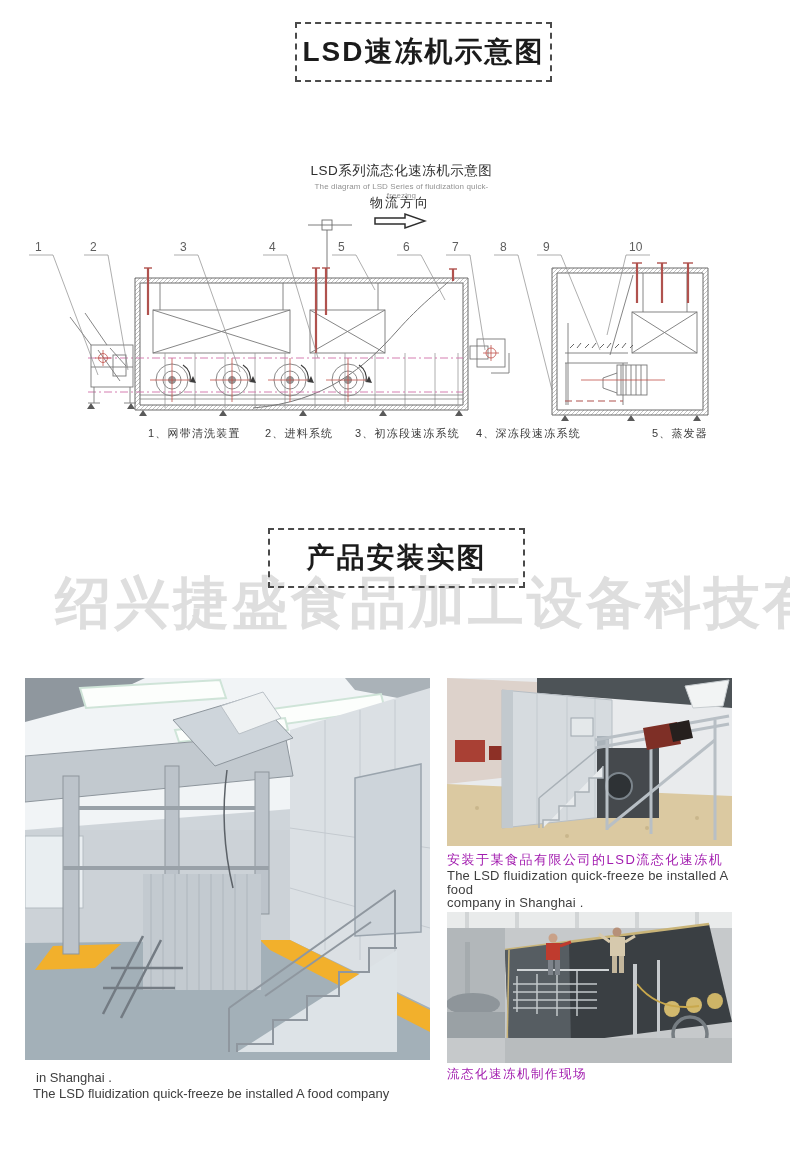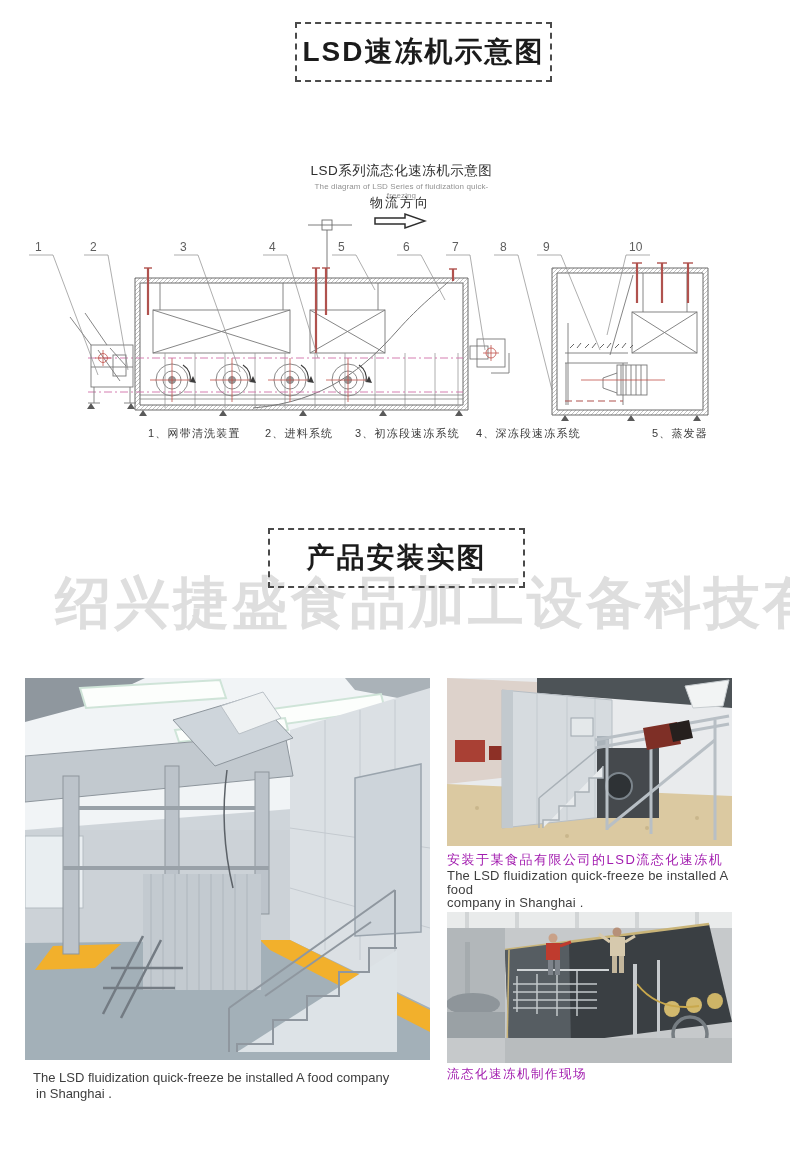--- a/index.html
+++ b/index.html
@@ -393,17 +393,17 @@
       <path d="M190 72 q22 28 62 22" stroke="#c9a84c" stroke-width="2" fill="none"></path>
       <rect x="58" y="126" width="227" height="25" fill="#b8bcbe"></rect>
     </svg>
   </div>
 
   <div class="abs caption cap-rb" style="left:447px; top:1066px; width:300px;">
     <div class="cap-zh">流态化速冻机制作现场</div>
   </div>
 
   <div class="abs caption cap-left" style="left:33px; top:1070px; width:400px;">
+    <div class="cap-en" style="padding-left:3px;">in Shanghai .</div>
     <div class="cap-en">The LSD fluidization quick-freeze be installed A food company</div>
-    <div class="cap-en" style="padding-left:3px;">in Shanghai .</div>
   </div>
 
 </div>
 
 </body></html>

